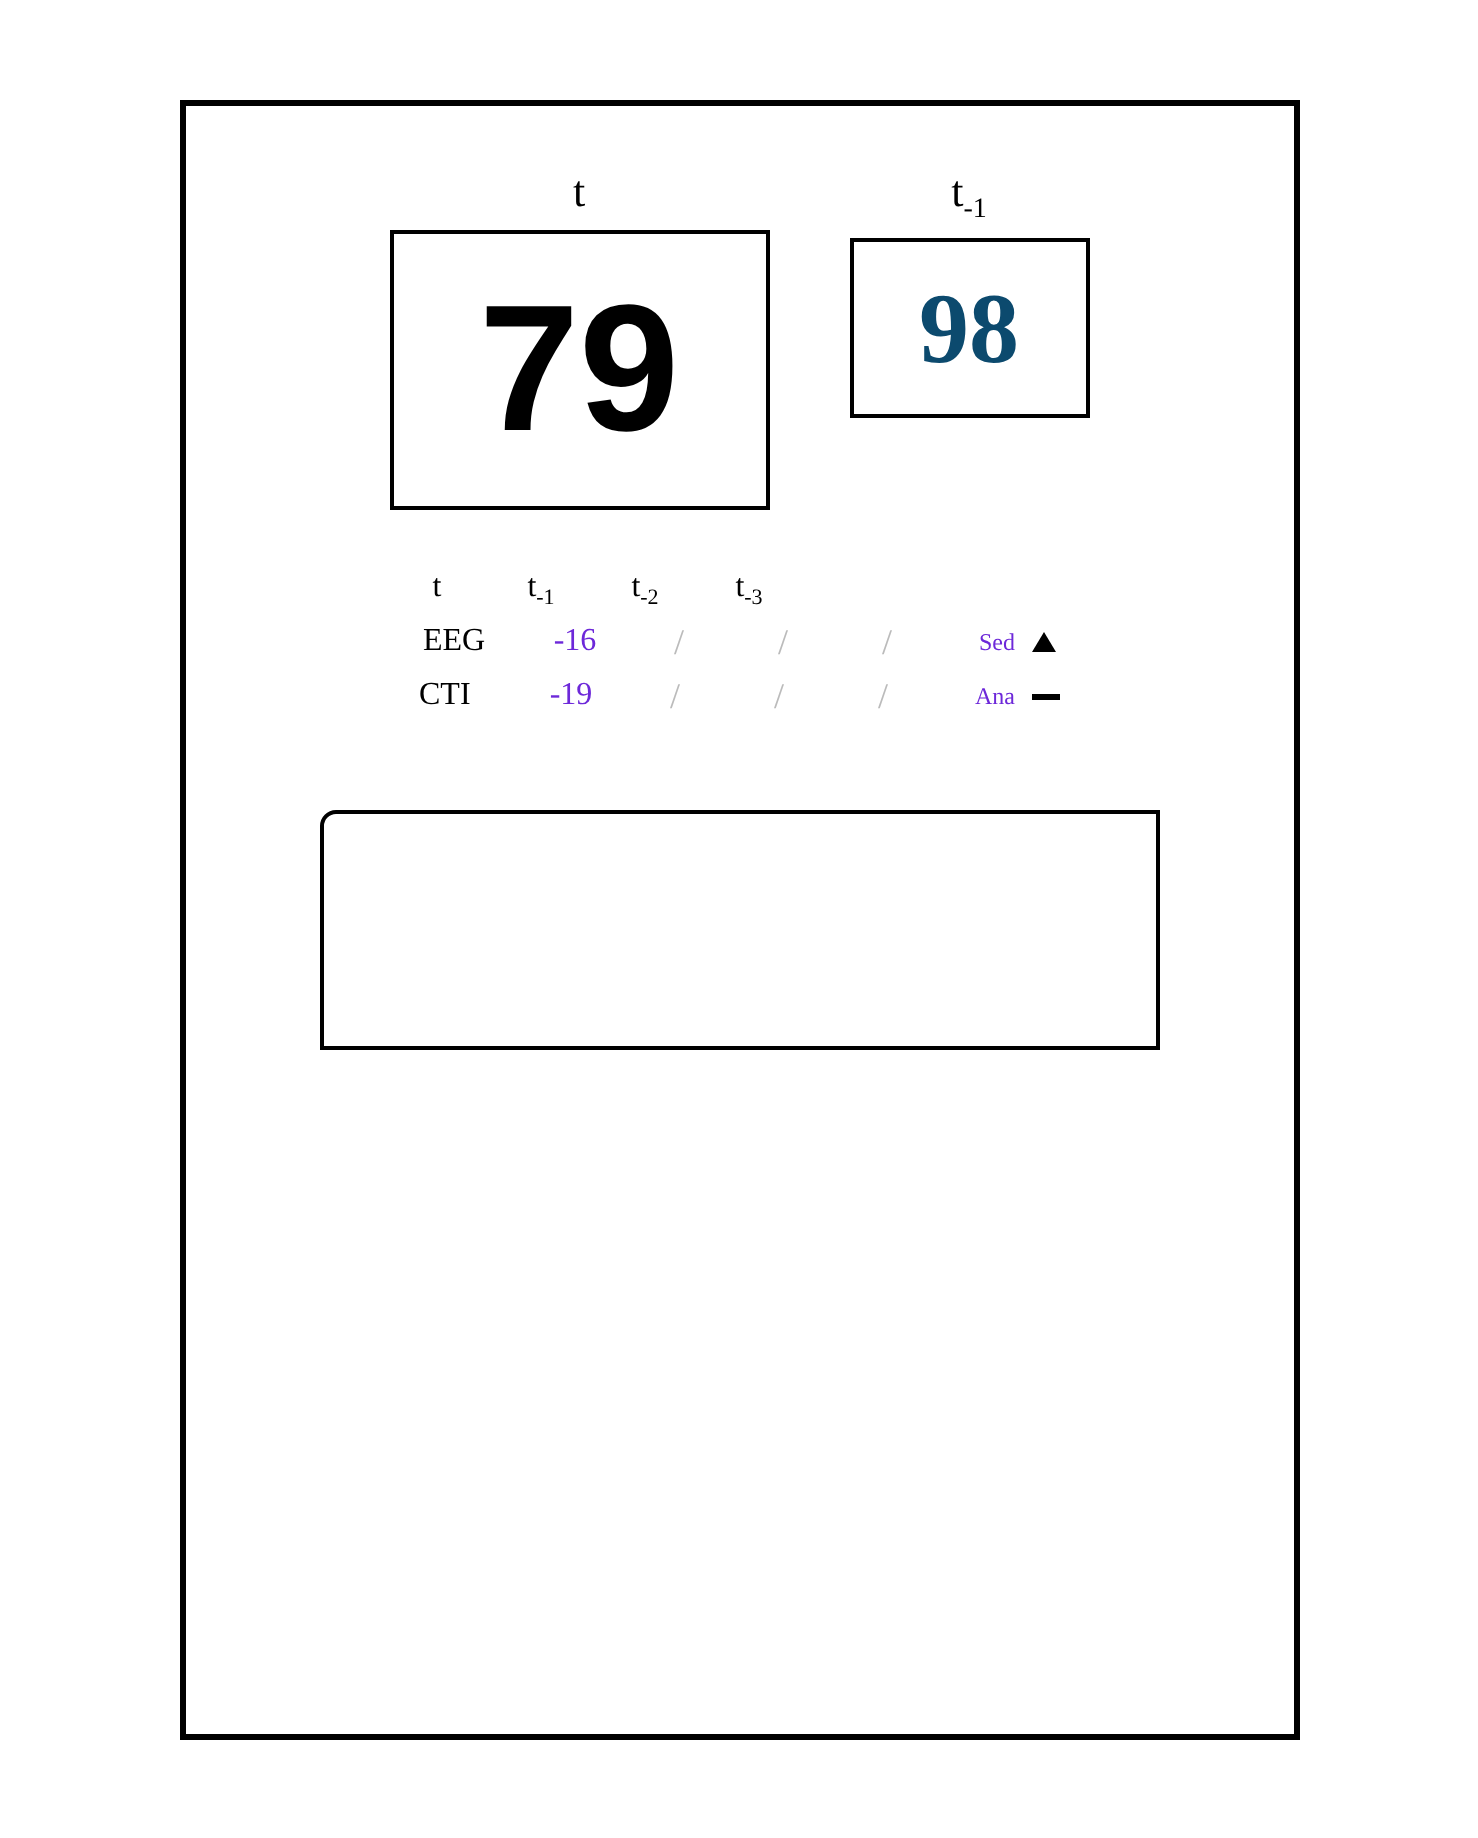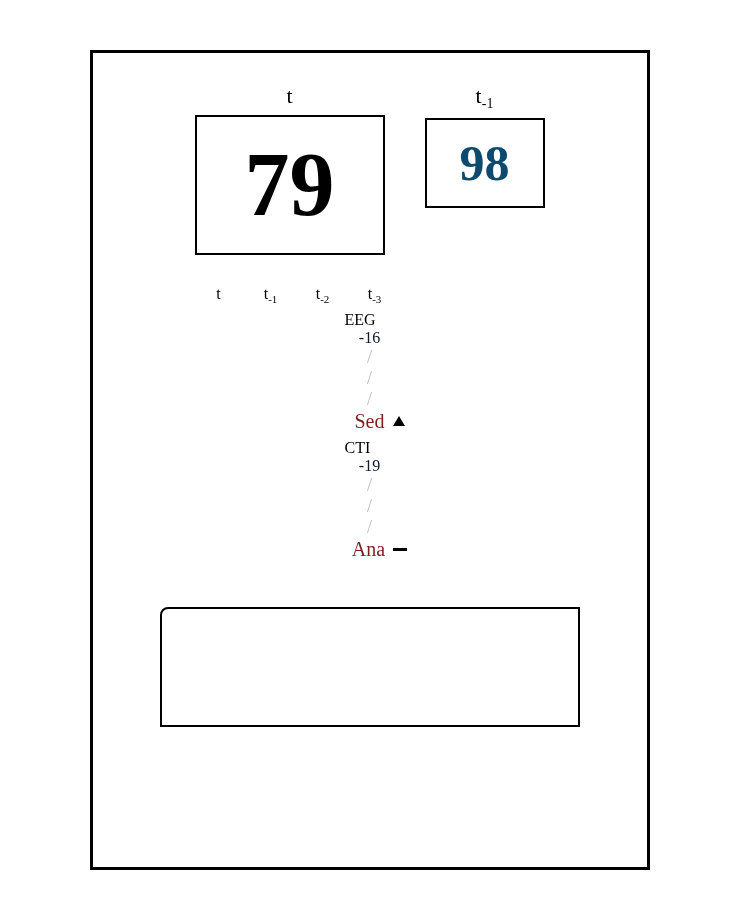--- a/index.html
+++ b/index.html
@@ -70,21 +70,21 @@
       height: 140px;
       border: 2px solid #000;
       display: flex;
       justify-content: center;
       align-items: center;
     }
 
     .value-box-large .number {
       font-size: 90px;
       font-weight: bold;
-      font-family: Liberation Serif, serif;
+      font-family: Liberation Sans, sans-serif;
       color: #000;
       line-height: 1;
     }
 
     .value-box-small {
       width: 120px;
       height: 90px;
       border: 2px solid #000;
       display: flex;
       justify-content: center;
@@ -119,54 +119,54 @@
       width: 52px;
       text-align: center;
     }
 
     .col-header sub {
       font-size: 11px;
     }
 
     .data-row {
       display: flex;
-      flex-direction: column;
+      flex-direction: row;
       align-items: center;
       margin-bottom: 6px;
       justify-content: center;
     }
 
     .row-label {
       font-size: 16px;
       font-family: serif;
       color: #000;
       width: 50px;
       text-align: left;
     }
 
     .row-value {
       font-size: 16px;
       font-family: serif;
-      color: #0f172a;
+      color: #6d28d9;
       width: 52px;
       text-align: center;
     }
 
     .row-slash {
       font-size: 18px;
       font-family: serif;
       color: #bbb;
       width: 52px;
       text-align: center;
     }
 
     .row-side-label {
-      font-size: 20px;
-      font-family: serif;
-      color: #7f1d1d;
+      font-size: 12px;
+      font-family: serif;
+      color: #6d28d9;
       margin-left: 20px;
       display: flex;
       align-items: center;
       gap: 4px;
       white-space: nowrap;
     }
 
     .arrow-up {
       display: inline-block;
       width: 0;

